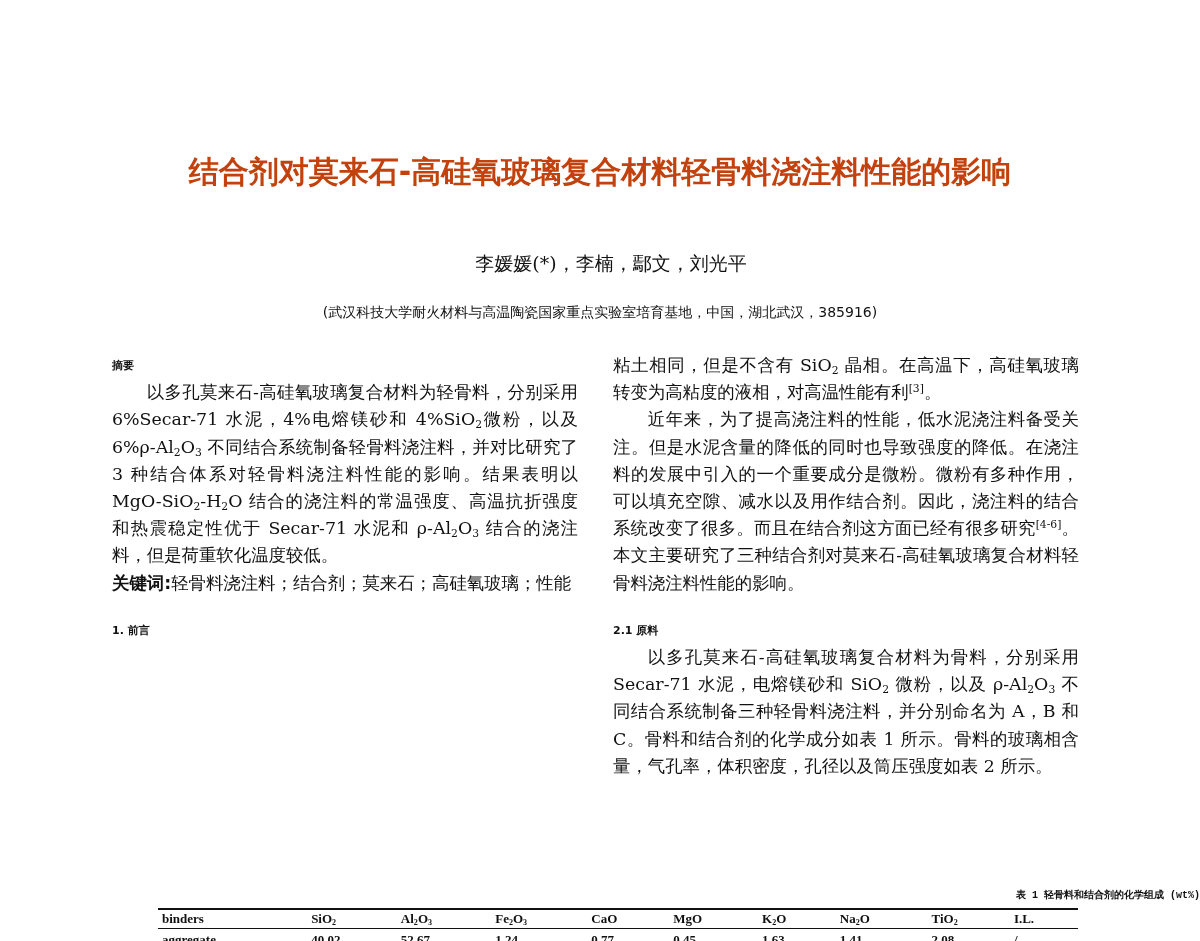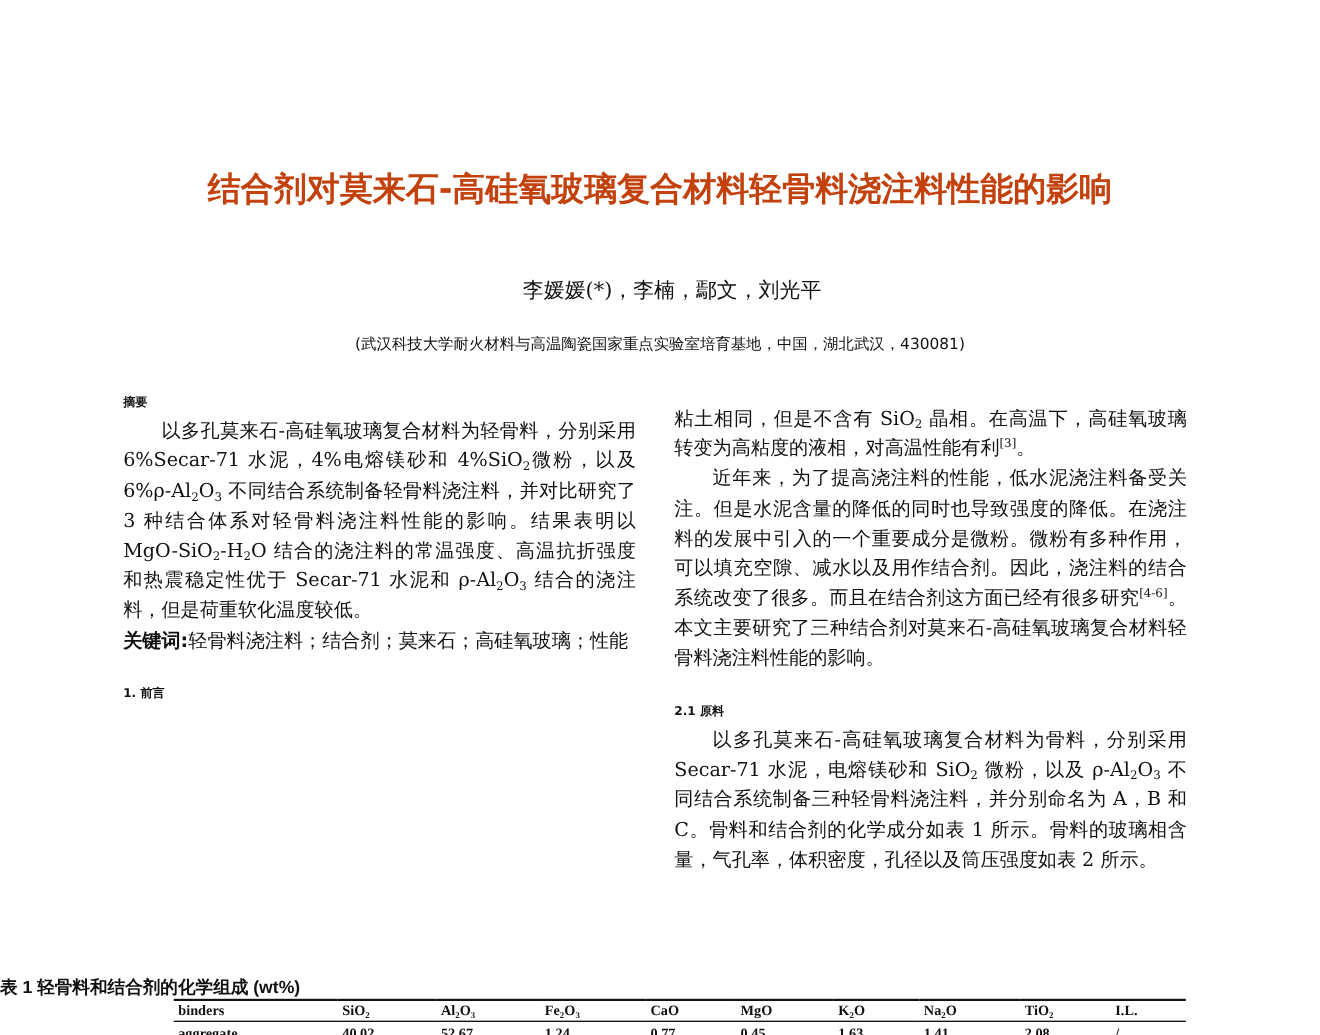--- a/index.html
+++ b/index.html
@@ -2,40 +2,40 @@
 <html><head>
 <meta charset="utf-8">
 <style>
   html, body { margin: 0; padding: 0; background: #ffffff; }
   body { width: 1200px; height: 941px; overflow: hidden; position: relative; color: #111; font-family: "DejaVu Serif", "Liberation Serif", serif; }
   .title { position: absolute; left: 0; width: 1200px; top: 152px; text-align: center; font-family: "DejaVu Sans", "Liberation Sans", sans-serif; font-weight: bold; font-size: 30px; letter-spacing: 0px; color: #c2410c; }
   .authors { position: absolute; left: 0; width: 1200px; top: 251px; text-align: center; font-size: 19px; padding-left: 11px; }
   .affil { position: absolute; left: 0; width: 1200px; top: 304px; text-align: center; font-size: 14px; font-family: "DejaVu Sans", "Liberation Sans", sans-serif; }
   .col { position: absolute; top: 352px; width: 466px; font-size: 17.4px; line-height: 27.2px; }
   .col.left { left: 112px; }
-  .col.right { left: 613px; top: 352px; margin-top: 16px; }
+  .col.right { left: 613px; top: 352px; }
   .col p { margin: 0; text-align: justify; }
   .indent { text-indent: 2em; }
   .h { font-family: "DejaVu Sans", "Liberation Sans", sans-serif; font-weight: bold; font-size: 11px; margin: 0; }
   .kw-label { font-family: "DejaVu Sans", "Liberation Sans", sans-serif; font-weight: bold; }
   sub { font-size: 0.62em; vertical-align: -0.3em; line-height: 0; }
   sup { font-size: 0.62em; vertical-align: 0.6em; line-height: 0; }
   .gap { height: 20px; }
-  .table-cap { position: absolute; left: 0; width: 1200px; top: 888px; text-align: left; font-size: 16px; font-weight: bold; font-family: Liberation Sans, sans-serif; }
+  .table-cap { position: absolute; left: 0; width: 1200px; top: 888px; text-align: right; font-size: 10px; font-weight: bold; font-family: Liberation Mono, monospace; }
   table.t1 { position: absolute; left: 158px; top: 908px; width: 920px; border-collapse: collapse; font-family: "Liberation Serif", serif; font-size: 13px; }
   table.t1 th, table.t1 td { text-align: left; padding: 1px 4px; font-weight: bold; white-space: nowrap; }
   table.t1 thead tr { border-top: 2px solid #111; border-bottom: 1.5px solid #111; }
   table.t1 td { padding-top: 3px; }
 </style>
 </head>
 <body>
 
 <div class="title">结合剂对莫来石-高硅氧玻璃复合材料轻骨料浇注料性能的影响</div>
 <div class="authors">李媛媛(*)，李楠，鄢文，刘光平</div>
-<div class="affil">(武汉科技大学耐火材料与高温陶瓷国家重点实验室培育基地，中国，湖北武汉，430081)</div>
+<div class="affil">(武汉科技大学耐火材料与高温陶瓷国家重点实验室培育基地，中国，湖北武汉，385916)</div>
 
 <div class="col left">
   <p class="h">摘要</p>
   <p class="indent">以多孔莫来石-高硅氧玻璃复合材料为轻骨料，分别采用 6%Secar-71 水泥，4%电熔镁砂和 4%SiO<sub>2</sub>微粉，以及 6%ρ-Al<sub>2</sub>O<sub>3</sub> 不同结合系统制备轻骨料浇注料，并对比研究了 3 种结合体系对轻骨料浇注料性能的影响。结果表明以 MgO-SiO<sub>2</sub>-H<sub>2</sub>O 结合的浇注料的常温强度、高温抗折强度和热震稳定性优于 Secar-71 水泥和 ρ-Al<sub>2</sub>O<sub>3</sub> 结合的浇注料，但是荷重软化温度较低。</p>
   <p><span class="kw-label">关键词:</span><span>轻骨料浇注料；结合剂；莫来石；高硅氧玻璃；性能</span></p>
   <div class="gap"></div>
   <p class="h">1. 前言</p>
 </div>
 
 <div class="col right">

